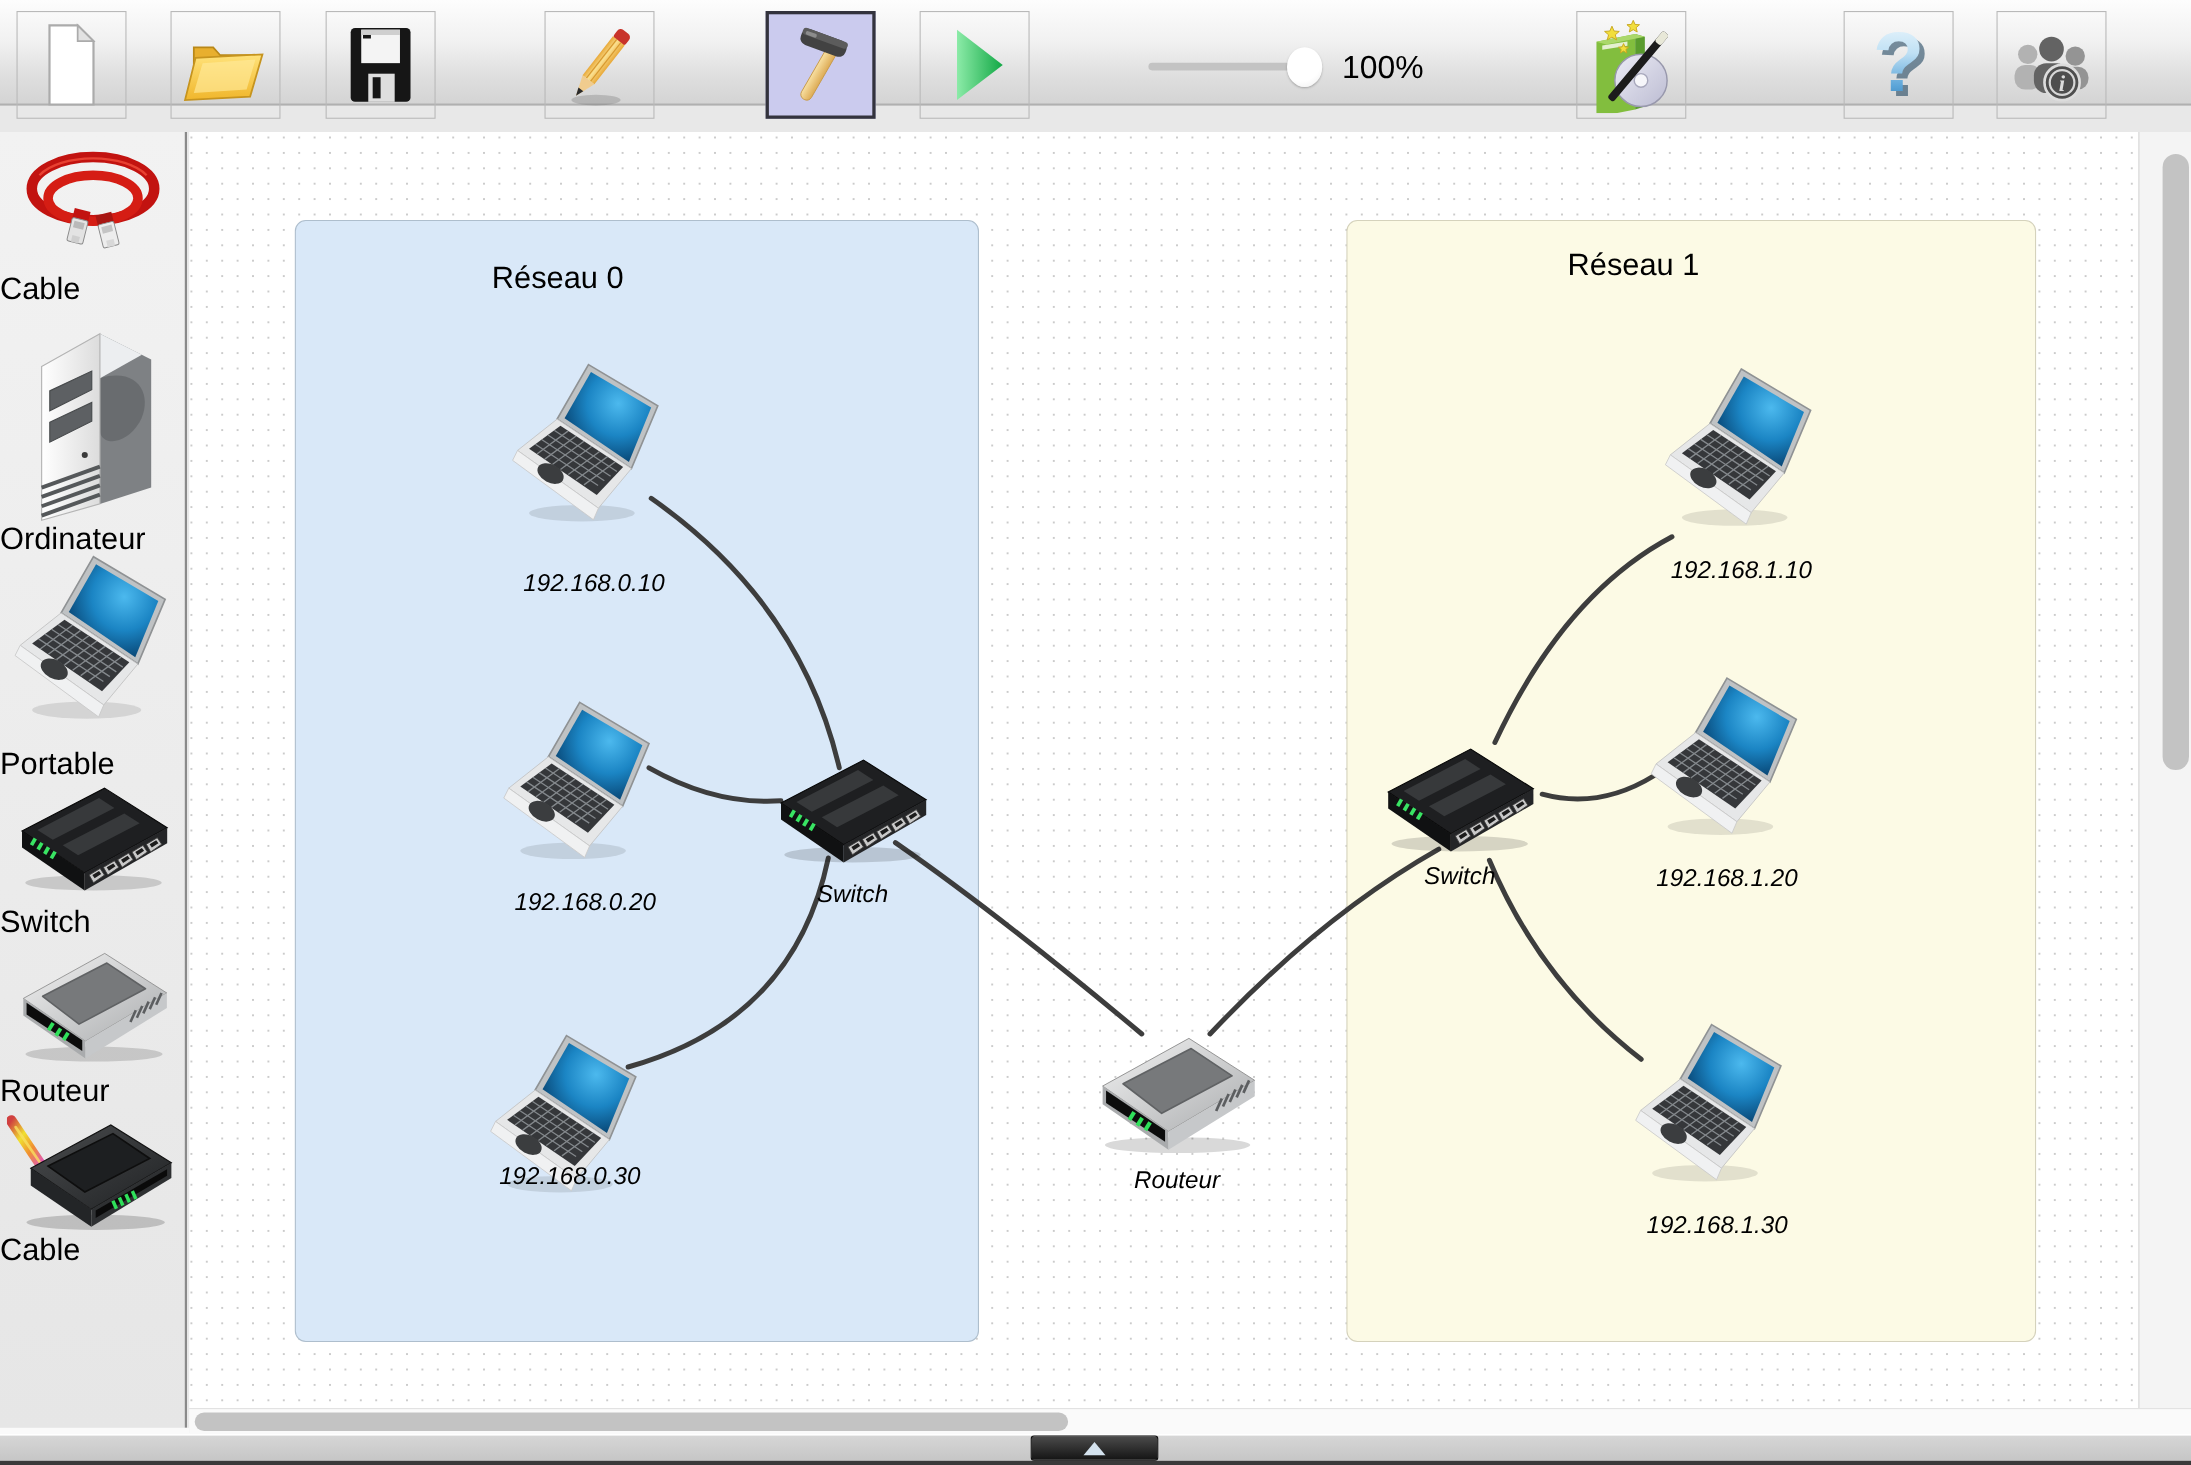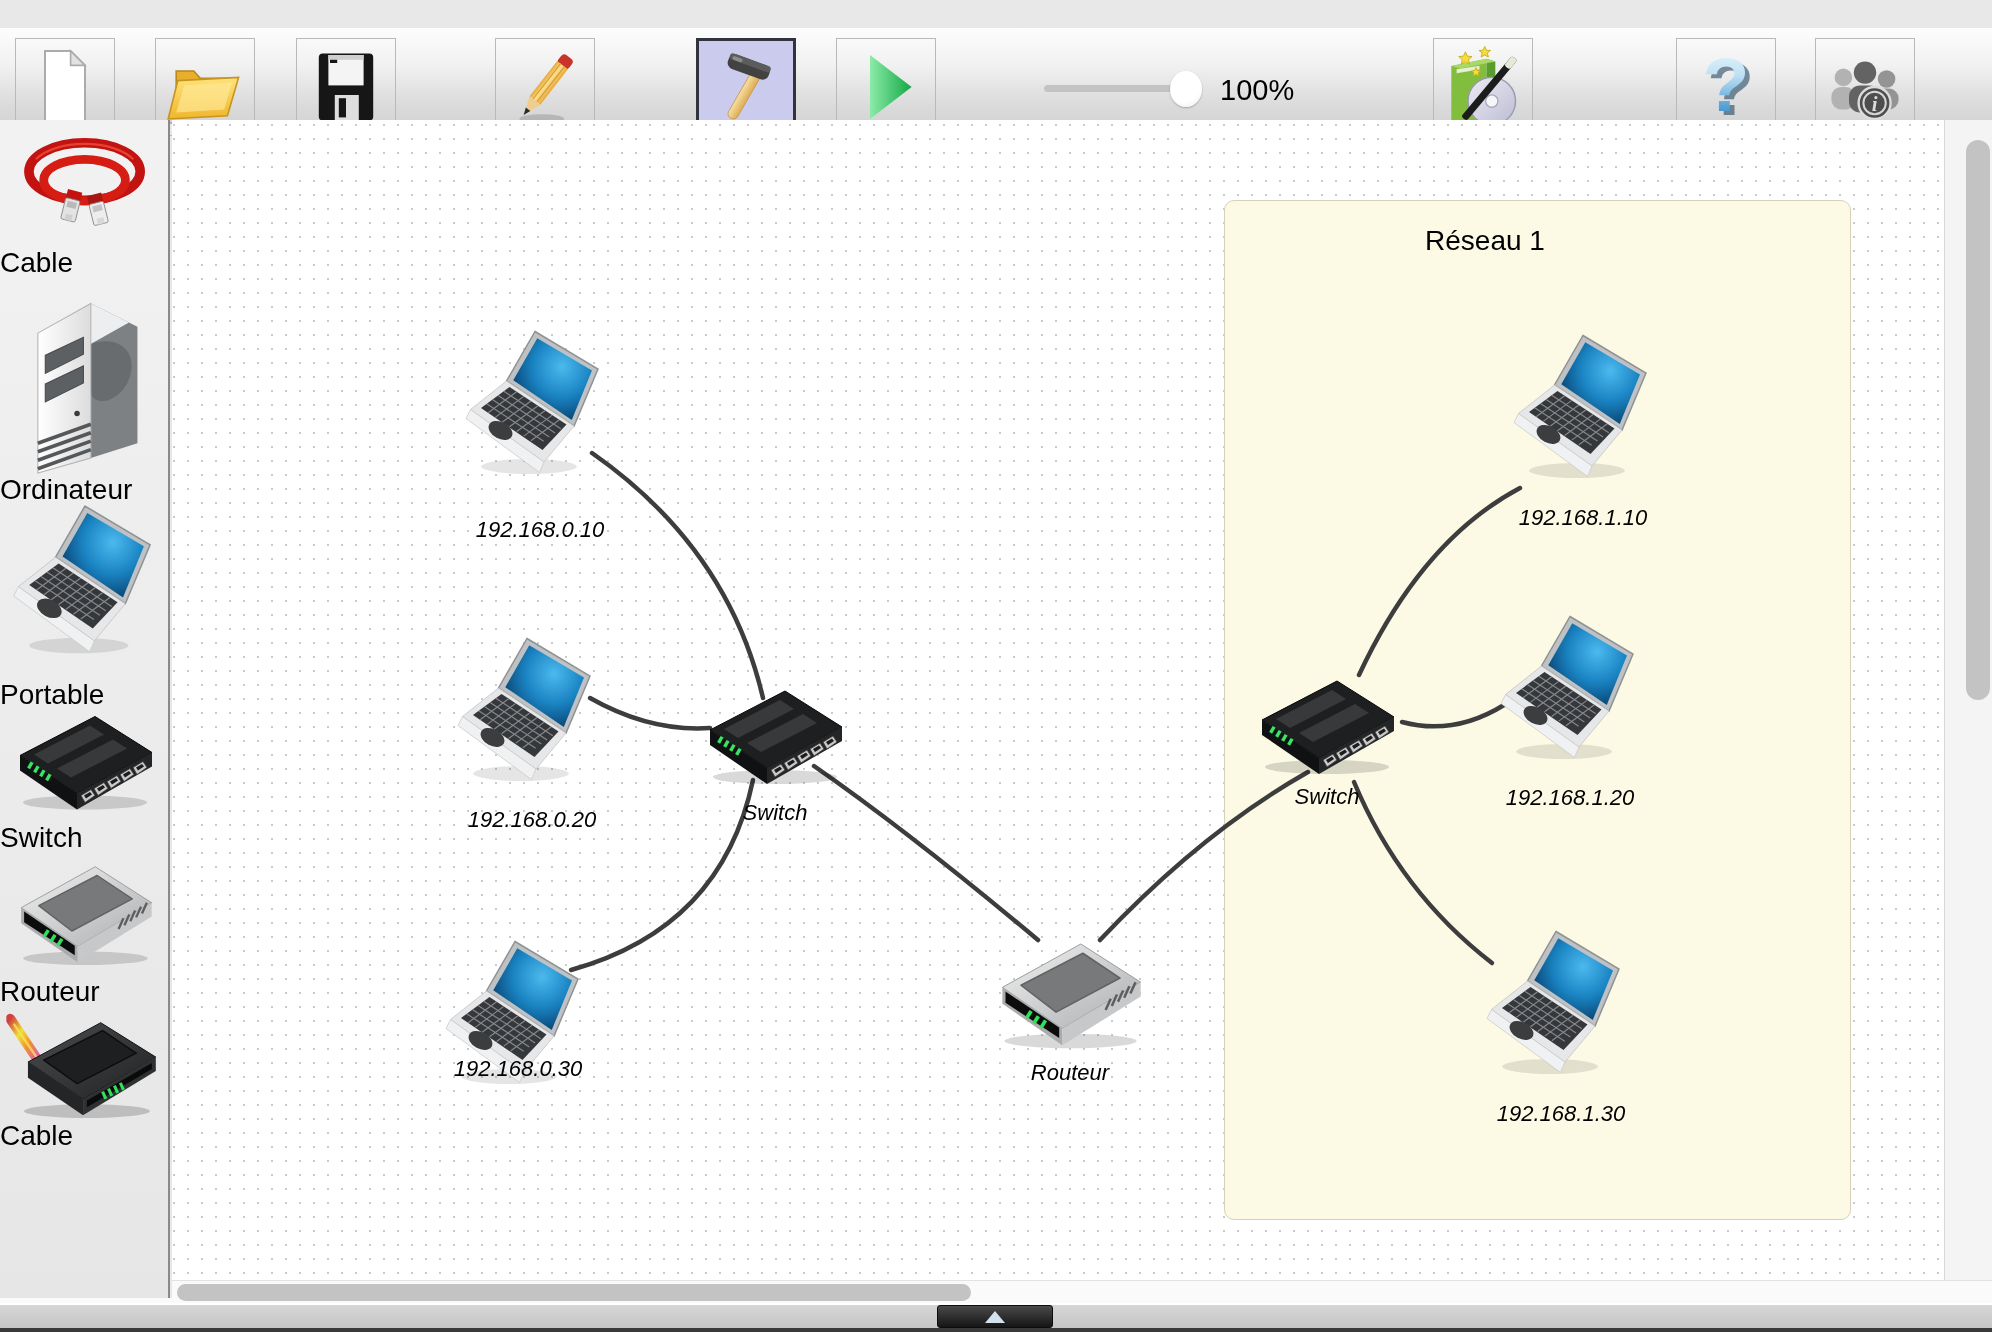--- a/index.html
+++ b/index.html
@@ -1,21 +1,21 @@
 <!DOCTYPE html>
 <html><head>
 <meta charset="utf-8">
 <style>
   * { margin:0; padding:0; box-sizing:border-box; }
   html,body { width:1992px; height:1332px; overflow:hidden; font-family:"Liberation Sans",sans-serif; background:#e8e8e8; }
   #app { position:relative; width:1992px; height:1332px; }
 
   .toolbar { position:absolute; left:0; top:0; width:1992px; height:96px;
     background:linear-gradient(180deg,#fdfdfd 0%,#f1f1f1 40%,#dedede 75%,#d4d4d4 100%);
-    border-bottom:2px solid #b0b0b0;margin-top:28px; }
+    border-bottom:2px solid #b0b0b0; }
   .tbtn { position:absolute; top:10px; height:98px; width:100px; border:1px solid #b9b9b9; background:transparent; display:flex; align-items:center; justify-content:center; }
   .tbtn svg { width:80px; height:80px; }
   .tbtn.selected { background:#cbcbee; border:3px solid #33333d; }
   .slider-track { position:absolute; left:1044px; top:57px; width:148px; height:7px; background:#c3c3c3; border-radius:4px; }
   .slider-knob { position:absolute; left:1170px; top:43px; width:32px; height:36px; background:radial-gradient(circle at 40% 35%, #ffffff 60%, #ececec 100%); border-radius:50%; box-shadow:0 1px 2px rgba(0,0,0,.25); }
   .zoom-label { position:absolute; left:1220px; top:46px; font-size:29px; color:#000; }
 
   .sidebar { position:absolute; left:0; top:120px; width:170px; height:1178px;
     background:linear-gradient(180deg,#f2f2f2,#e6e6e6); border-right:2px solid #8a8a8a; }
   .undersidebar { position:absolute; left:0; top:1298px; width:172px; height:5px; background:#fafafa; }
@@ -392,20 +392,23 @@
     <div class="pal-label" style="top:872px">Routeur</div>
 
     <svg class="pal-icon" style="top:944px;width:160px;height:118px" viewBox="0 0 160 120">
         <use href="#sym-modem"></use>
       </svg>
     <div class="pal-label" style="top:1016px">Cable</div>
   </div>
   <div class="undersidebar"></div>
 
   <div class="canvas">
+    <div class="net net0">
+      <div class="net-title" style="left:238px;top:36px">Réseau 0</div>
+    </div>
     <div class="net net1">
       <div class="net-title" style="left:260px;top:24px">Réseau 1</div>
     </div>
 
     <svg class="cables">
       <path class="cable" d="M 420 333 Q 556 428 591 578"></path>
       <path class="cable" d="M 418 578 Q 478 612 538 608"></path>
       <path class="cable" d="M 399 850 Q 550 808 581 660"></path>
       <path class="cable" d="M 642 646 Q 737 712 866 820"></path>
       <path class="cable" d="M 1136 652 Q 1030 712 928 820"></path>

